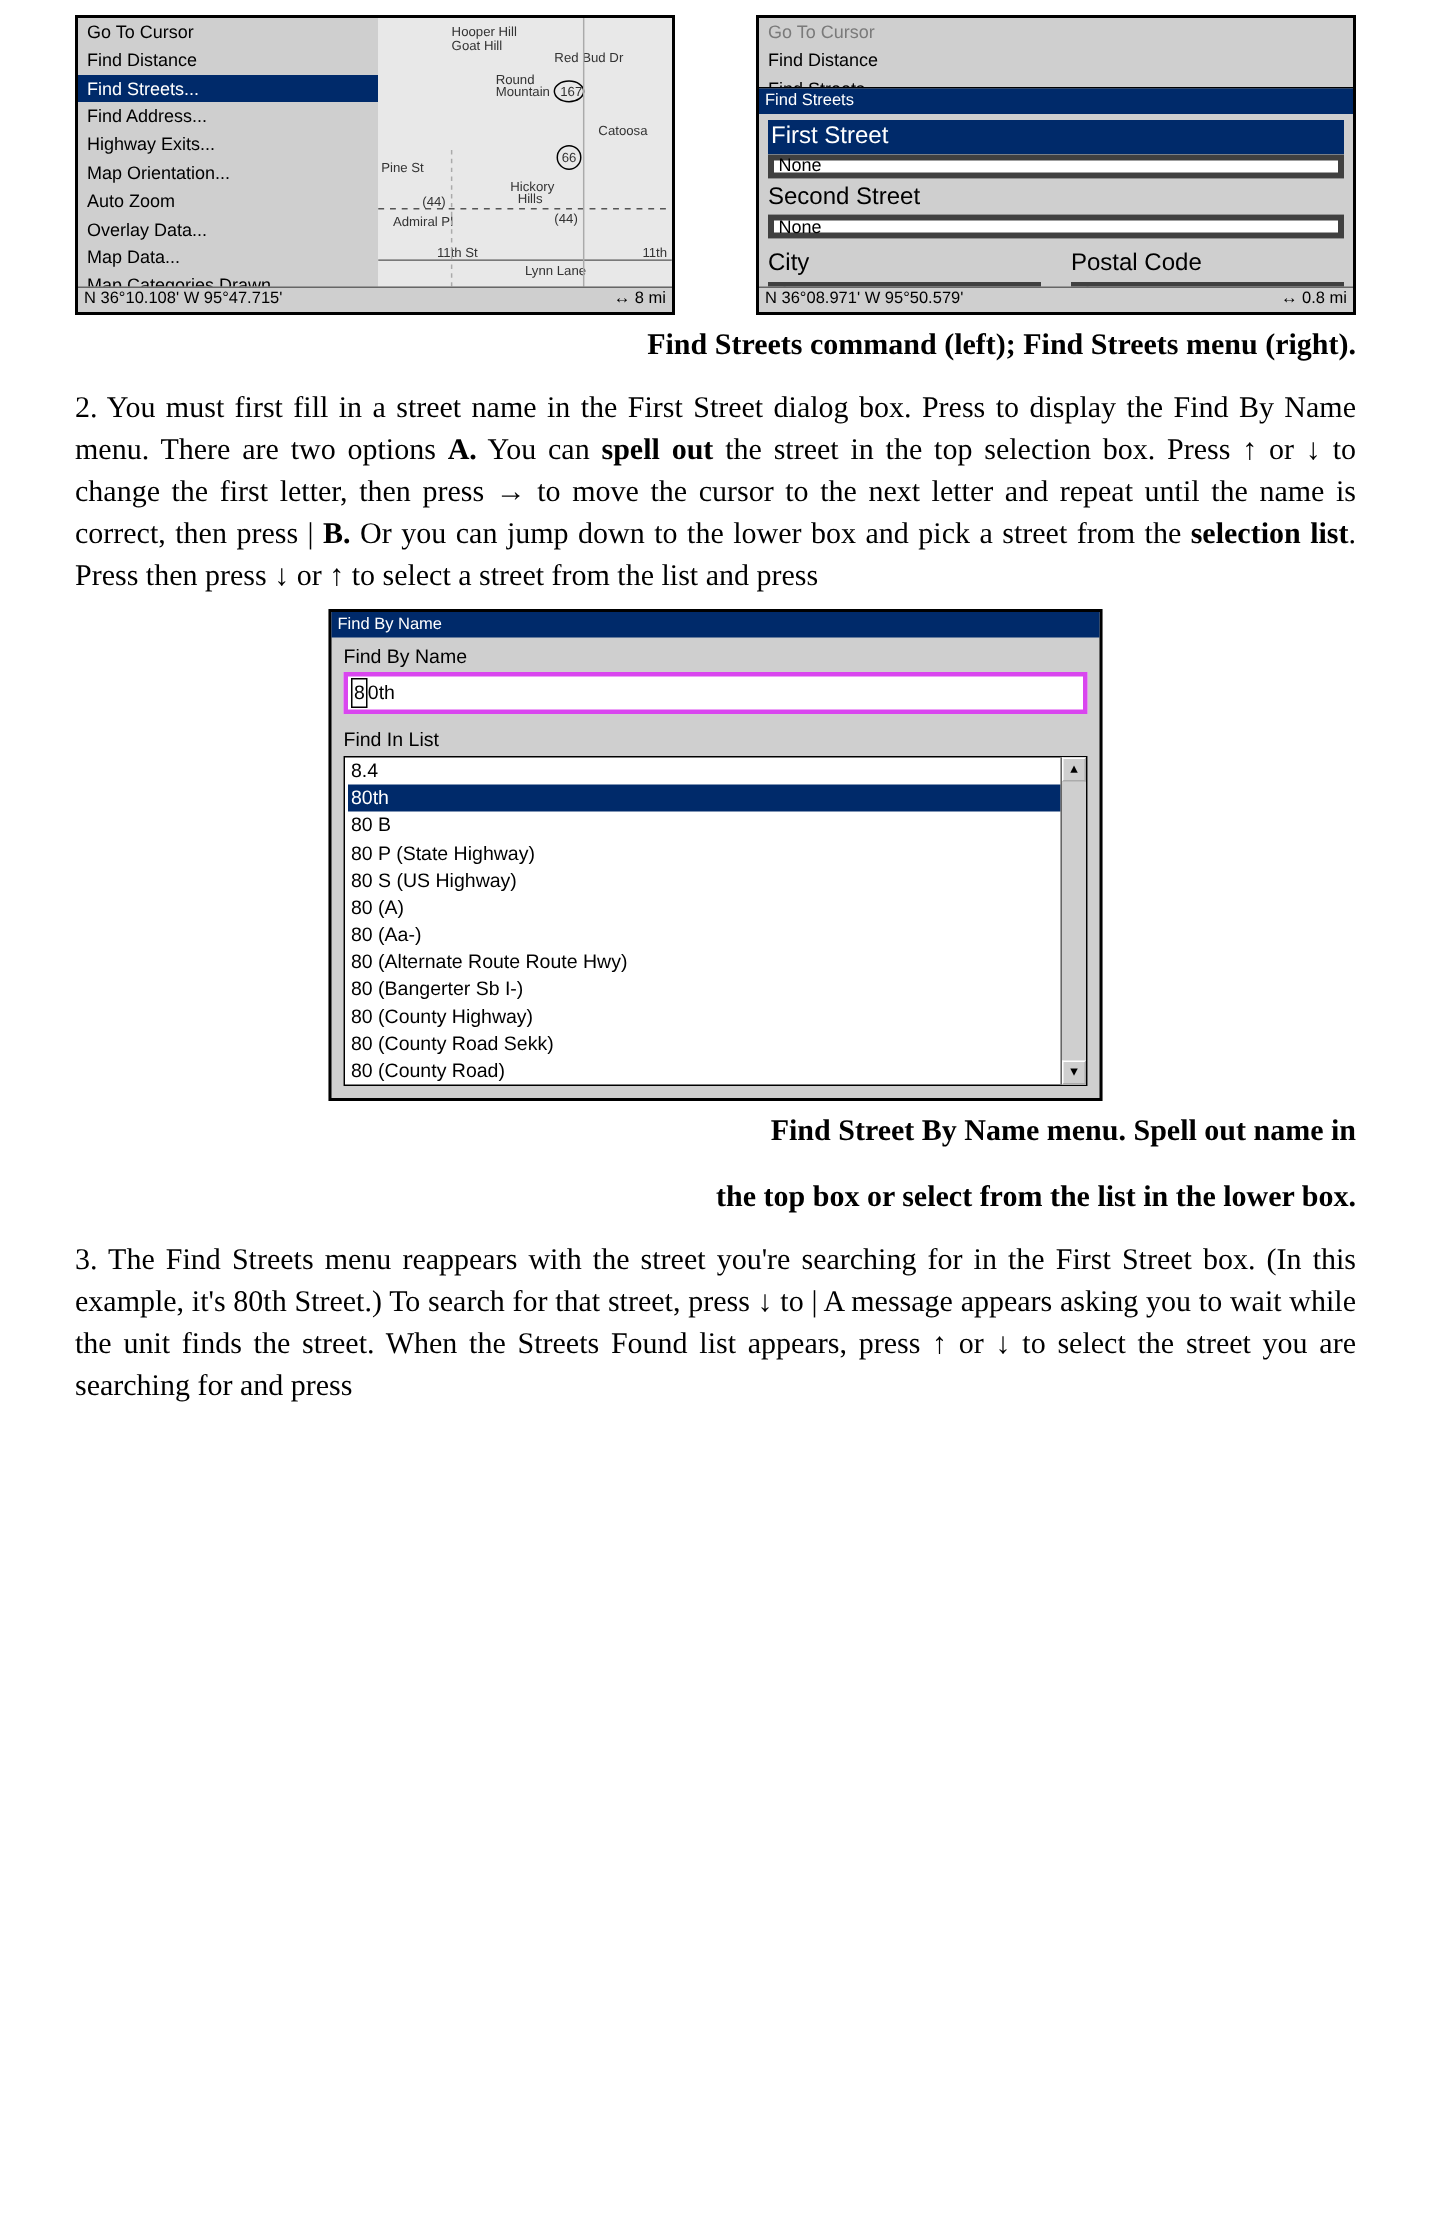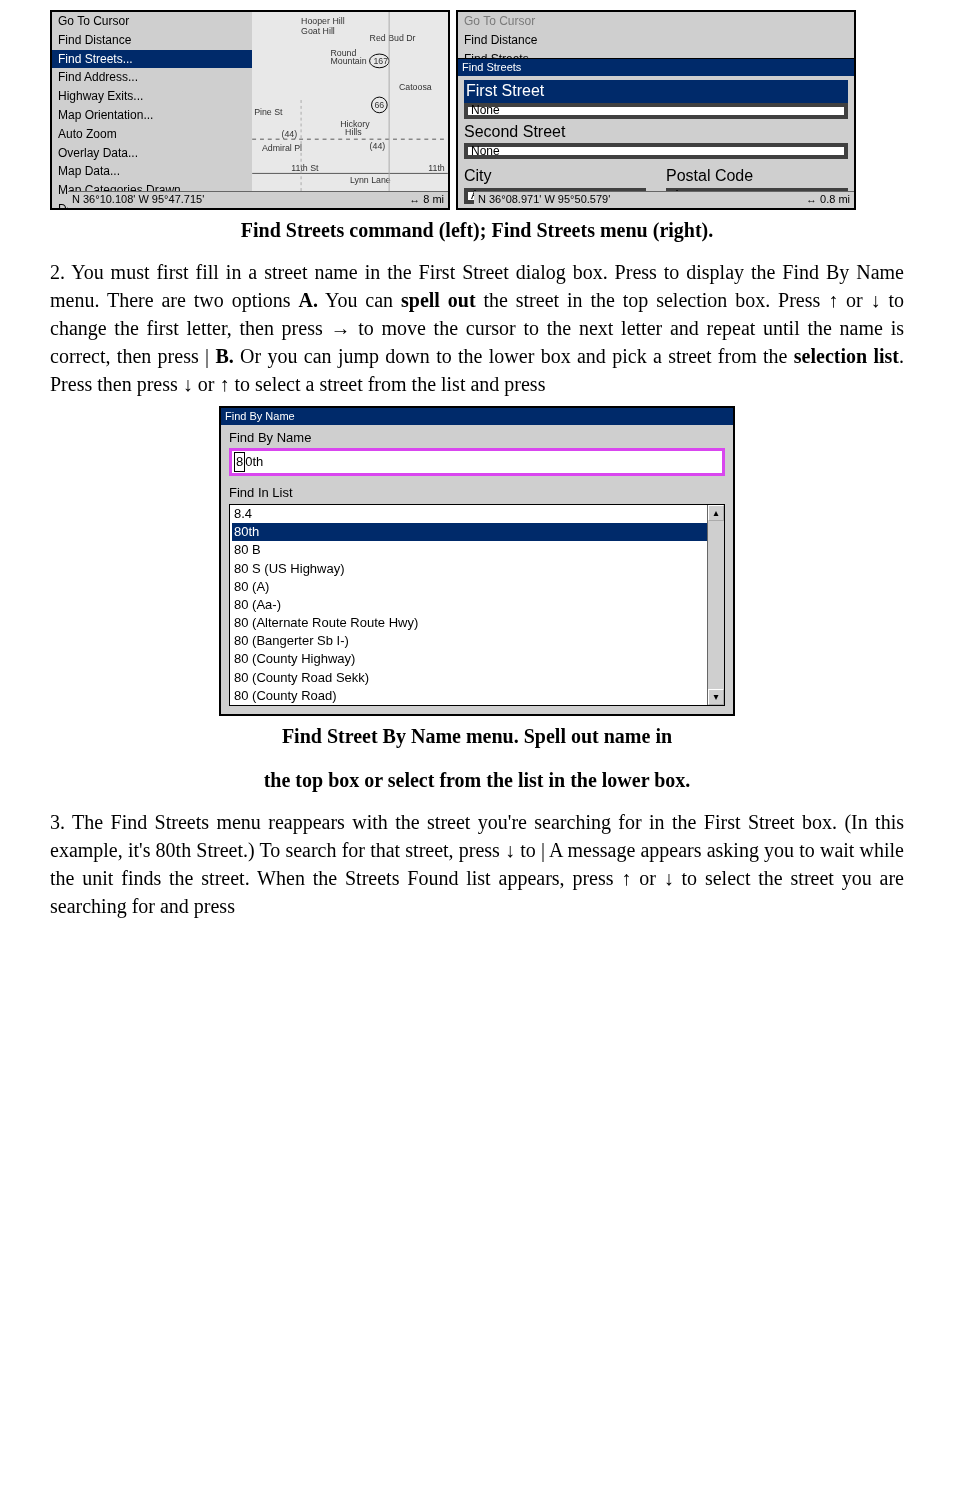--- a/index.html
+++ b/index.html
@@ -6,21 +6,21 @@
     margin:0;
     background:#fff;
     font-family:Georgia,serif;
     font-size:20px;
     line-height:1.4;
     color:#000;
     width:954px;
     padding:10px 50px 20px 50px;
     box-sizing:border-box;
   }
-  .figrow{display:flex;gap:6px;justify-content:flex-start;margin-bottom:4px}
+  .figrow{display:flex;gap:6px;justify-content:space-between;margin-bottom:4px}
   .panel{
     border:2px solid #000;
     background:#cfcfcf;
     position:relative;
     font-family:Tahoma,Arial,sans-serif;
     font-size:12px;
     color:#000;
     box-sizing:border-box;
     overflow:hidden;
   }
@@ -35,21 +35,21 @@
   .menu .mi{
     padding:1px 6px;white-space:nowrap;border-bottom:0;
   }
   .menu .sel{background:#002a6a;color:#fff}
   .map{
     position:absolute;top:0;right:0;left:200px;bottom:16px;
     background:#e8e8e8;
     overflow:hidden;
   }
   .status{
-    position:absolute;bottom:0;left:16px;right:0;height:16px;
+    position:absolute;bottom:0;left:0;right:0;height:16px;
     background:#cfcfcf;border-top:1px solid #666;
     display:flex;align-items:center;justify-content:space-between;
     padding:0 4px;font-size:11px;
   }
   
   .formtop{
     position:absolute;top:0;left:0;right:0;
   }
   .formtop .mi{padding:1px 6px}
   .formtop .dim{color:#7a7a7a}
@@ -64,21 +64,21 @@
     font-size:12px;display:flex;align-items:center;box-sizing:border-box;
   }
   .dlg .row2{display:flex;gap:20px;margin-top:4px}
   .dlg .row2 .col{flex:1}
   .dlg .btns{display:flex;gap:20px;margin-top:10px;justify-content:center}
   .btn3d{
     background:#cfcfcf;border:2px outset #fff;
     font-size:12px;padding:3px 14px;
   }
   .caption{
-    text-align:center;font-weight:bold;
+    text-align:right;font-weight:bold;
     font-family:Georgia,serif;
     margin:6px 0 14px 0;
   }
   .bodytext{text-align:justify}
   .bodytext b{font-weight:bold}
 
   
   .fbn{
     width:516px;margin:8px auto 4px auto;
     border:2px solid #000;background:#cfcfcf;
@@ -211,20 +211,21 @@
     <div class="edit">
       <span class="cursorbox">8</span><span>0th</span>
     </div>
     <div style="height:8px"></div>
     <div>Find In List</div>
     <div class="list">
       <ul>
         <li>8.4</li>
         <li class="sel">80th</li>
         <li>80  B</li>
+        <li>80  P (State Highway)</li>
         <li>80  S (US Highway)</li>
         <li>80 (A)</li>
         <li>80 (Aa-)</li>
         <li>80 (Alternate Route Route Hwy)</li>
         <li>80 (Bangerter Sb I-)</li>
         <li>80 (County Highway)</li>
         <li>80 (County Road Sekk)</li>
         <li>80 (County Road)</li>
       </ul>
       <div class="scroll">

